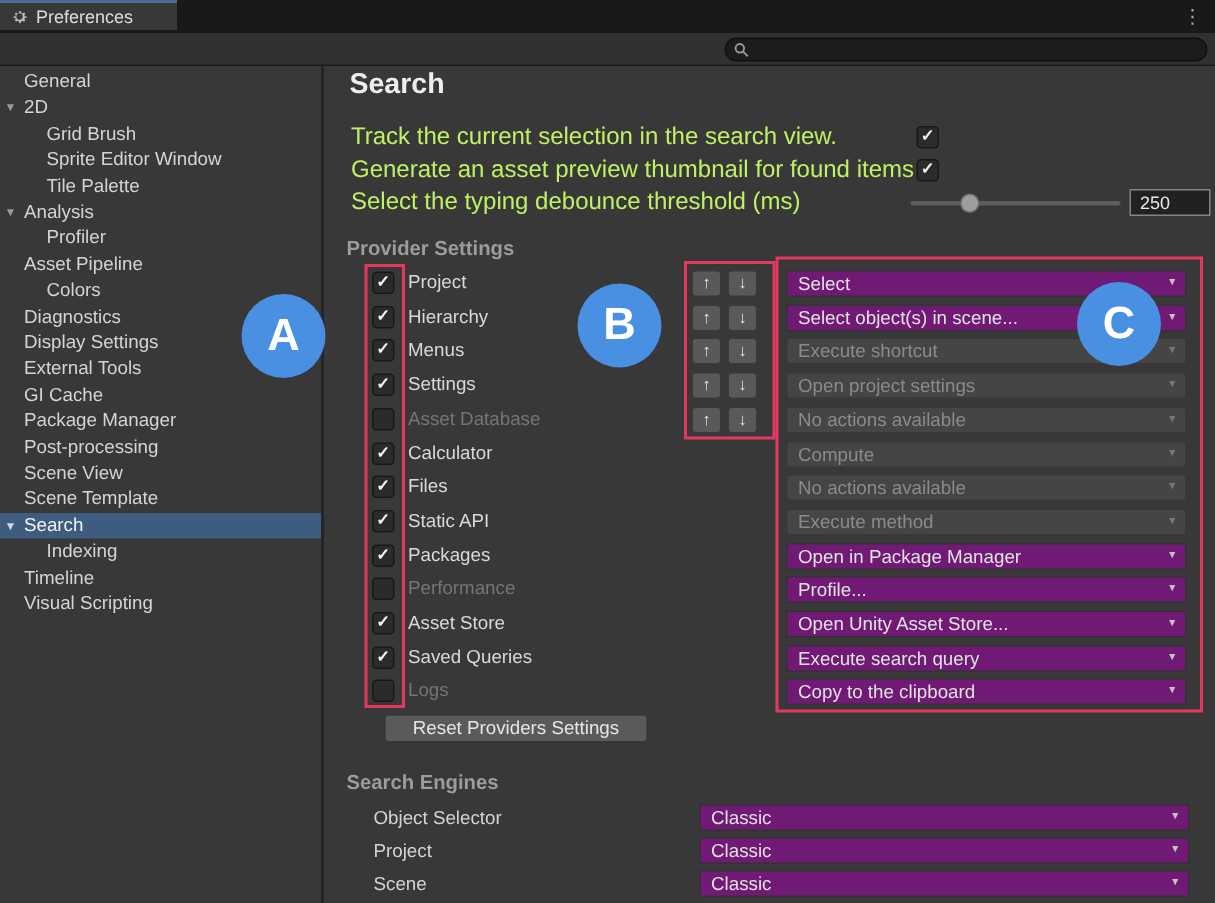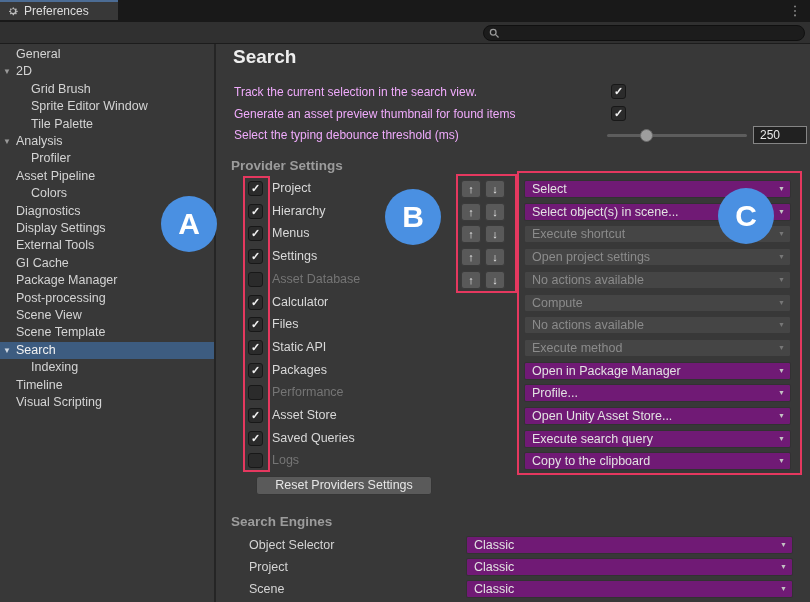--- a/index.html
+++ b/index.html
@@ -26,21 +26,21 @@
   .vdivider{position:absolute;left:214px;top:44px;width:2px;height:558px;background:#252525;}
   .sb-row{position:absolute;left:0;width:214px;height:17px;font-size:12.5px;color:#d4d4d4;
     line-height:17px;cursor:pointer;white-space:nowrap;}
   .sb-row.selected{background:#3d5c80;color:#f2f2f2;}
   .sb-exp{position:absolute;left:3px;top:0;width:10px;font-size:8px;color:#9a9a9a;line-height:17px;}
   .sb-row.selected .sb-exp{color:#cfd8e3;}
   .sb-label{position:absolute;top:0;line-height:17px;}
 
   
   .page-title{position:absolute;left:233px;top:46px;font-size:19px;font-weight:bold;color:#eeeeee;}
-  .opt-label{position:absolute;left:234px;font-size:12px;color:#f0abfc;line-height:16px;}
+  .opt-label{position:absolute;left:234px;font-size:16px;color:#bef264;line-height:16px;}
   .checkbox{position:absolute;width:15px;height:15px;background:#2b2b2b;border:1px solid #181818;
     border-radius:3px;box-sizing:border-box;color:#f2f2f2;font-size:11px;line-height:13px;
     text-align:center;font-weight:bold;cursor:pointer;}
   .checkbox.unchecked{color:transparent;}
 
   .slider-track{position:absolute;left:607px;top:134px;width:140px;height:3px;background:#5d5d5d;border-radius:2px;cursor:pointer;}
   .slider-thumb{position:absolute;left:640px;top:129px;width:13px;height:13px;border-radius:50%;
     background:#9e9e9e;border:1px solid #6c6c6c;box-sizing:border-box;cursor:pointer;}
   .value-field{position:absolute;left:753px;top:126px;width:54px;height:18px;background:#212121;
     border:1px solid #858585;box-sizing:border-box;color:#e8e8e8;font-size:12px;padding:0 0 0 6px;

